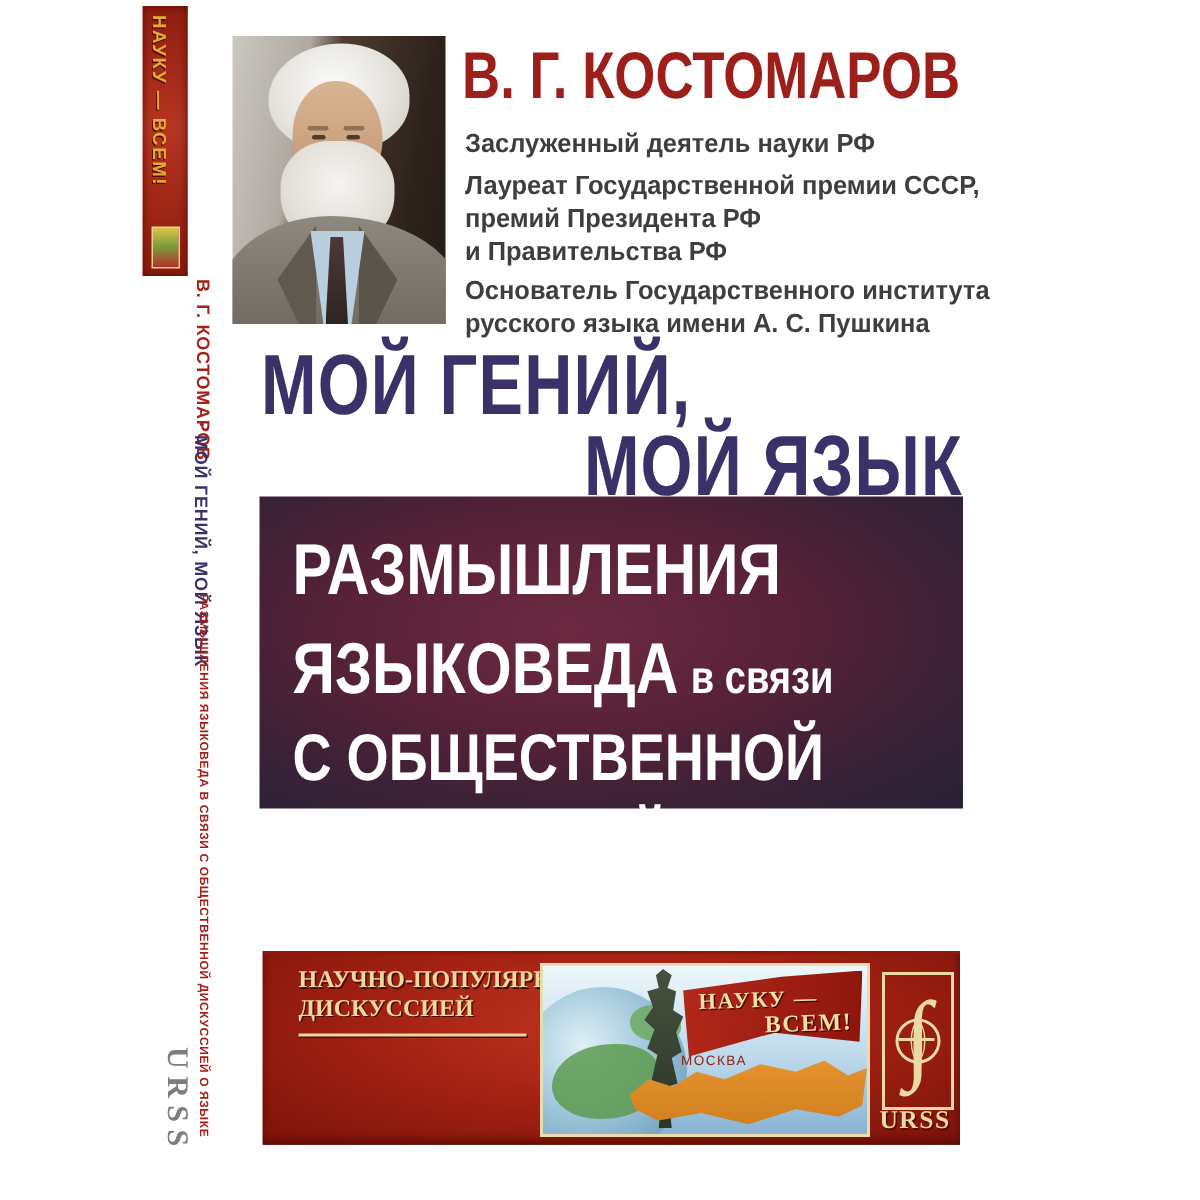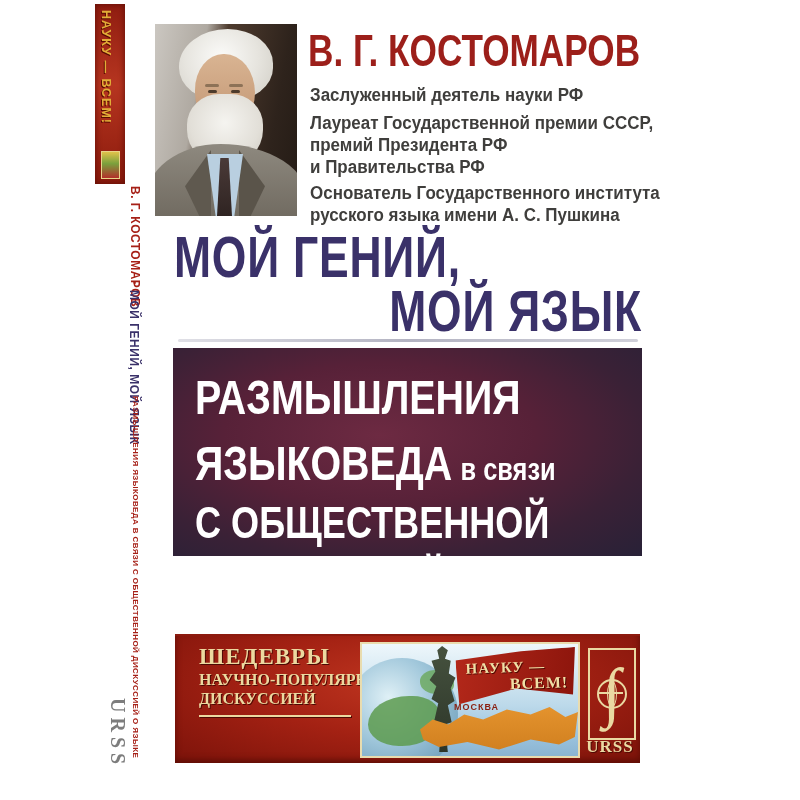--- a/index.html
+++ b/index.html
@@ -68,21 +68,21 @@
     color:#3a3169;white-space:nowrap;transform:scaleX(0.78);transform-origin:left top;
     letter-spacing:1px;}
   .title2{position:absolute;right:158px;top:278px;font-weight:bold;font-size:57px;
     color:#3a3169;white-space:nowrap;transform:scaleX(0.78);transform-origin:right top;
     letter-spacing:1px;}
   .title-shadow{position:absolute;left:178px;top:339px;width:460px;height:3px;
     background:linear-gradient(90deg,#d8d8e0 0%,#a0a0b2 50%,#c4c4d0 100%);
     border-radius:2px;opacity:.8;}
 
   
-  .subbox{position:absolute;left:173px;top:348px;width:469px;height:208px;
+  .subbox{position:absolute;left:173px;top:331px;width:469px;height:208px;
     background:radial-gradient(ellipse at 44% 42%,#6d2a42 0%,#572138 42%,#3a2136 72%,#282137 100%);}
   .subbox .ln{position:absolute;left:22px;color:#ffffff;font-weight:bold;white-space:nowrap;
     transform:scaleX(0.82);transform-origin:left top;letter-spacing:0px;}
   .sub1{top:22px;font-size:48px;}
   .sub2{top:88px;font-size:48px;}
   .sub2 .small{font-size:31px;margin-left:10px;}
   .sub3{top:150px;font-size:44px;}
   .sub4{top:206px;font-size:44px;}
 
   
@@ -116,21 +116,21 @@
     background:linear-gradient(100deg,#b3281a 0%,#8c150c 100%);
     clip-path:polygon(0 16%,55% 4%,100% 0,97% 82%,50% 68%,2% 92%);
     transform:rotate(-2deg);}
   .pic-flag .f1{left:10px;top:10px;font-family:"Liberation Serif",serif;font-weight:bold;
     font-size:15px;color:#f0dfa6;text-shadow:1px 1px 0 #4c0a04;letter-spacing:1px;}
   .pic-flag .f2{right:8px;top:26px;font-family:"Liberation Serif",serif;font-weight:bold;
     font-size:16px;color:#f0dfa6;text-shadow:1px 1px 0 #4c0a04;letter-spacing:1px;}
   .pic-map{right:0px;bottom:4px;width:158px;height:50px;
     background:linear-gradient(180deg,#e6952f 0%,#d07f1f 100%);
     clip-path:polygon(0 55%,8% 35%,18% 45%,28% 25%,40% 35%,55% 15%,70% 25%,82% 10%,92% 30%,100% 20%,98% 70%,88% 85%,70% 75%,50% 95%,30% 80%,12% 90%,2% 75%);}
-  .pic-city{left:92px;top:58px;font-size:9px;font-weight:bold;color:#8a1f10;letter-spacing:1px;}
+  .pic-city{left:92px;top:58px;font-size:9px;font-weight:normal;color:#8a1f10;letter-spacing:1px;}
 
   
   .logo{position:absolute;left:413px;top:14px;width:44px;height:88px;
     border:2px solid #ead9a2;}
   .logo-globe{position:absolute;left:7px;top:29px;width:26px;height:26px;
     border:2px solid #ead9a2;border-radius:50%;}
   .logo-mer{position:absolute;left:8px;top:0px;width:8px;height:24px;
     border:1px solid #ead9a2;border-radius:50%;}
   .logo-eq{position:absolute;left:0px;top:11px;width:24px;height:1.5px;background:#ead9a2;}
   .logo-int{position:absolute;left:0;top:-4px;width:100%;height:88px;text-align:center;
@@ -191,21 +191,20 @@
 
   <div class="subbox">
     <div class="ln sub1">РАЗМЫШЛЕНИЯ</div>
     <div class="ln sub2"><span>ЯЗЫКОВЕДА</span><span class="small">в связи</span></div>
     <div class="ln sub3">С ОБЩЕСТВЕННОЙ</div>
     <div class="ln sub4">ДИСКУССИЕЙ О ЯЗЫКЕ</div>
   </div>
 
   <div class="strip">
     <div class="series">
-      <div class="s1">ШЕДЕВРЫ</div>
       <div class="s2">НАУЧНО-ПОПУЛЯРНОЙ</div>
       <div class="s3">ДИСКУССИЕЙ</div>
       <div class="rule"></div>
     </div>
 
     <div class="pic">
       <div class="pic-globe"></div>
       <div class="pic-land1"></div>
       <div class="pic-land2"></div>
       <div class="pic-statue"></div>

